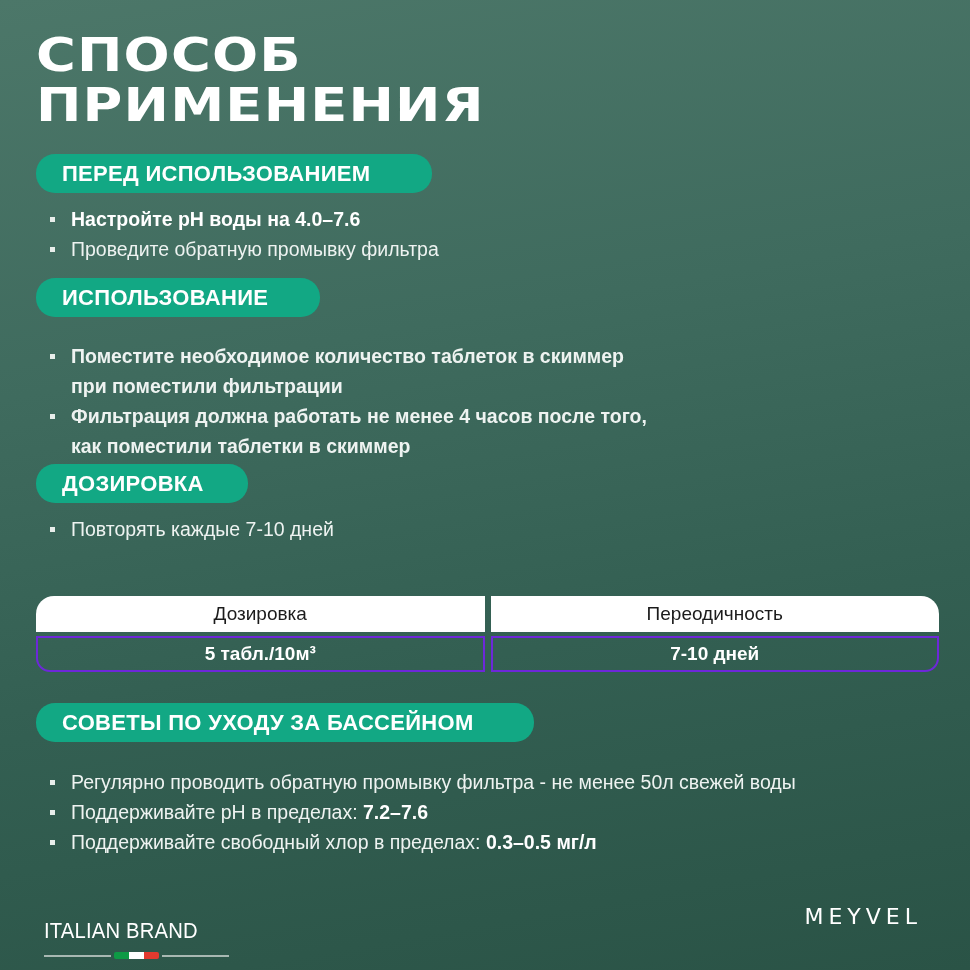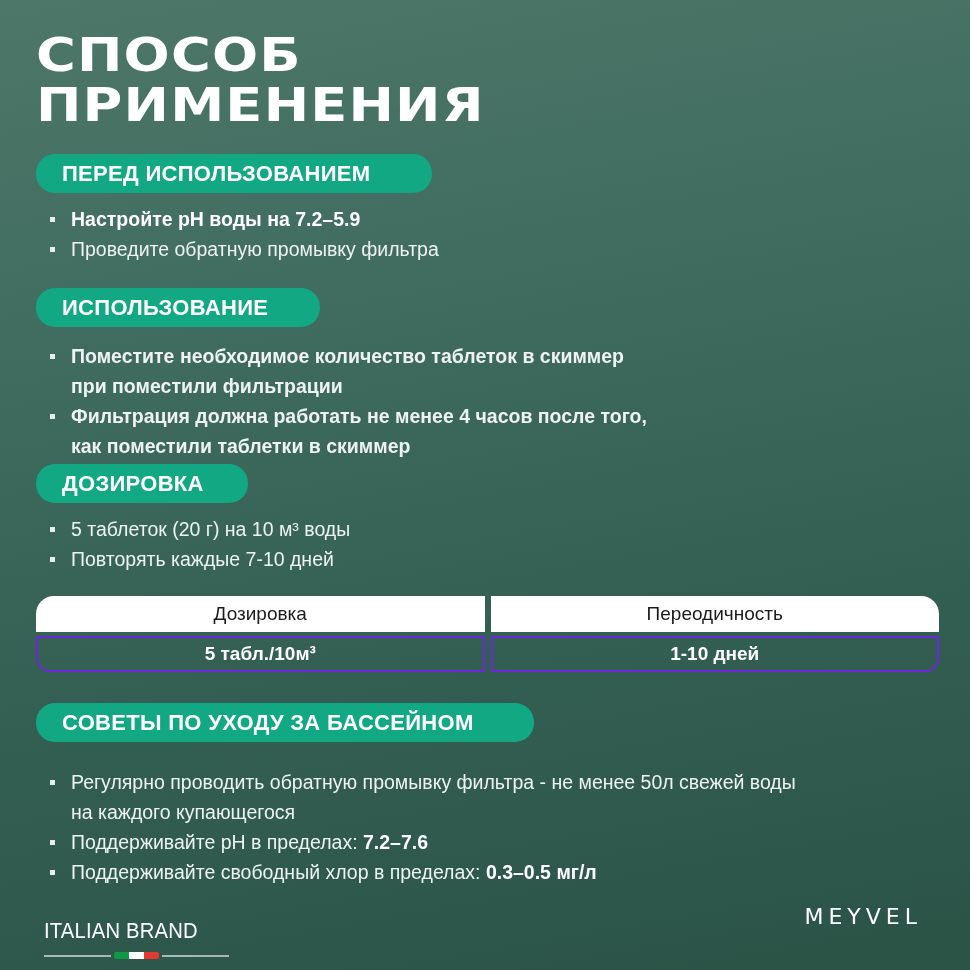--- a/index.html
+++ b/index.html
@@ -70,64 +70,62 @@
 
 <h1 class="title">
   <span>СПОСОБ</span><br>
   <span>ПРИМЕНЕНИЯ</span>
 </h1>
 
 <div class="pill" style="top:154px; width:396px;">
   <span>ПЕРЕД ИСПОЛЬЗОВАНИЕМ</span>
 </div>
 <ul class="list" style="top:204px;">
-  <li class="bold">Настройте pH воды на 7.2–5.9</li>
+  <li class="bold">Настройте pH воды на 4.0–7.6</li>
   <li>Проведите обратную промывку фильтра</li>
 </ul>
 
-<div class="pill" style="top:288px; width:284px;">
+<div class="pill" style="top:278px; width:284px;">
   <span>ИСПОЛЬЗОВАНИЕ</span>
 </div>
 <ul class="list" style="top:341px;font-weight:bold;">
   <li>
     <span>Поместите необходимое количество таблеток в скиммер</span><br>
     <span>при поместили фильтрации</span>
   </li>
   <li>
     <span>Фильтрация должна работать не менее 4 часов после того,</span><br>
     <span>как поместили таблетки в скиммер</span>
   </li>
 </ul>
 
 <div class="pill" style="top:464px; width:212px;">
   <span>ДОЗИРОВКА</span>
 </div>
 <ul class="list" style="top:514px;">
-  <li>5 таблеток (20 г) на 10 м³ воды</li>
   <li>Повторять каждые 7-10 дней</li>
 </ul>
 
 <div class="tbl">
   <div class="row">
     <div class="hcell l">Дозировка</div>
     <div class="hcell r">Переодичность</div>
   </div>
   <div class="row">
     <div class="vcell l">5 табл./10м³</div>
-    <div class="vcell r">1-10 дней</div>
+    <div class="vcell r">7-10 дней</div>
   </div>
 </div>
 
 <div class="pill" style="top:703px; width:498px;">
   <span>СОВЕТЫ ПО УХОДУ ЗА БАССЕЙНОМ</span>
 </div>
 <ul class="list" style="top:755px;margin-top:12px;">
   <li>
     <span>Регулярно проводить обратную промывку фильтра - не менее 50л свежей воды</span><br>
-    <span>на каждого купающегося</span>
   </li>
   <li>
     <span>Поддерживайте pH в пределах: </span><span class="b">7.2–7.6</span>
   </li>
   <li>
     <span>Поддерживайте свободный хлор в пределах: </span><span class="b">0.3–0.5 мг/л</span>
   </li>
 </ul>
 
 <div class="brand-left">

